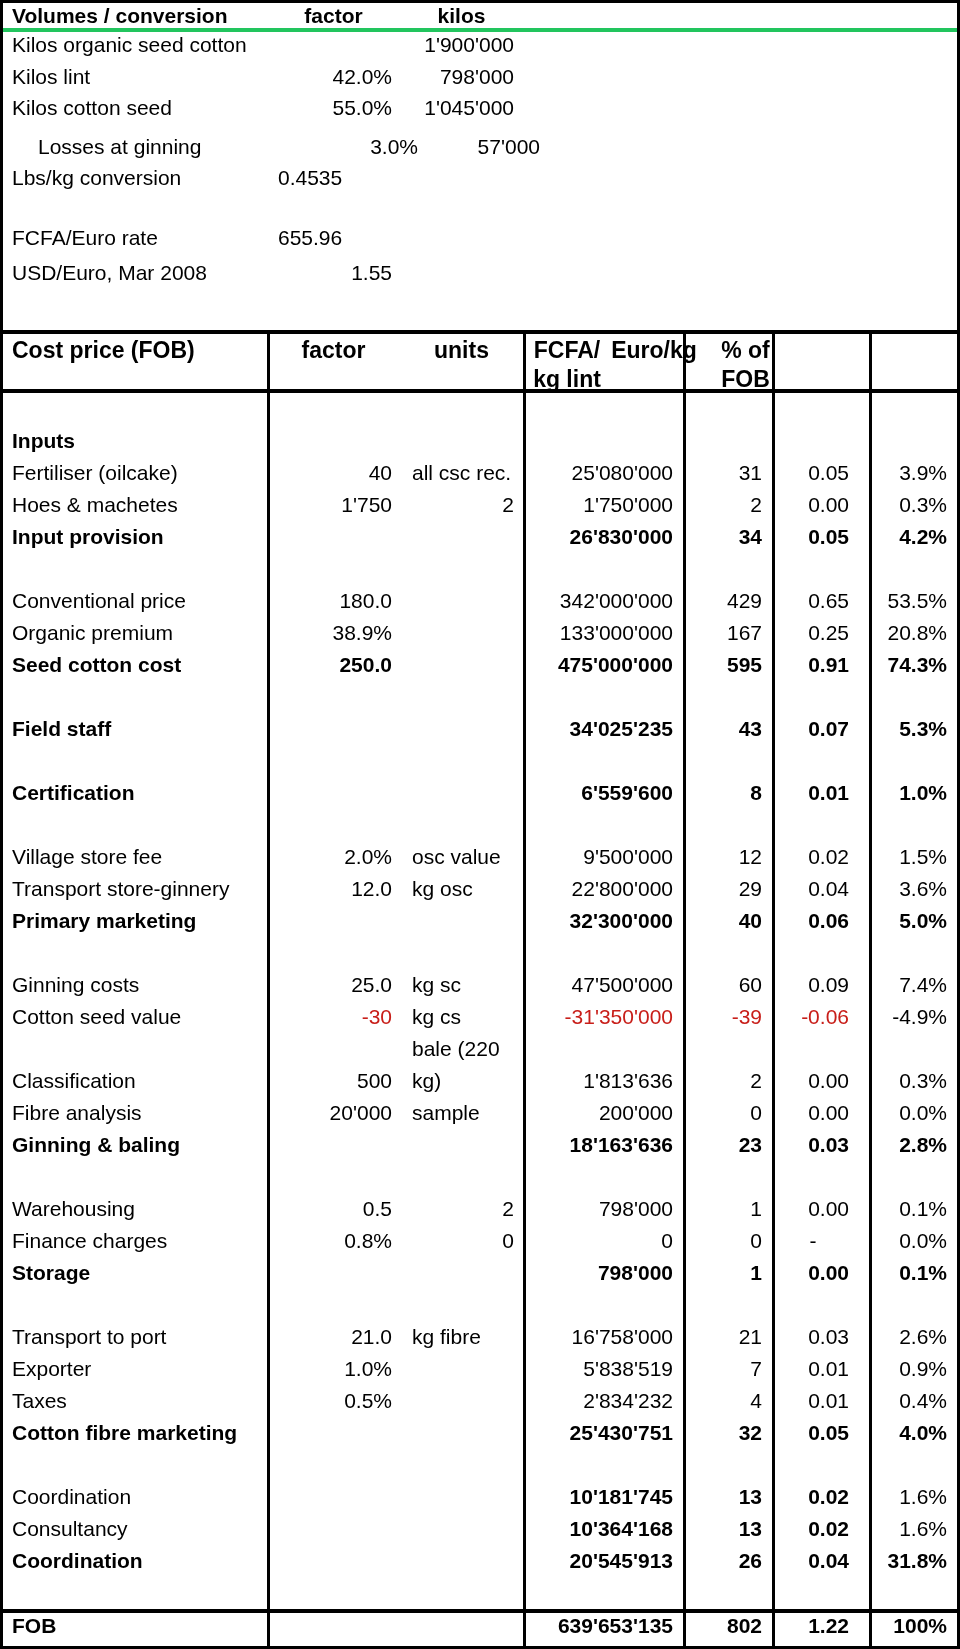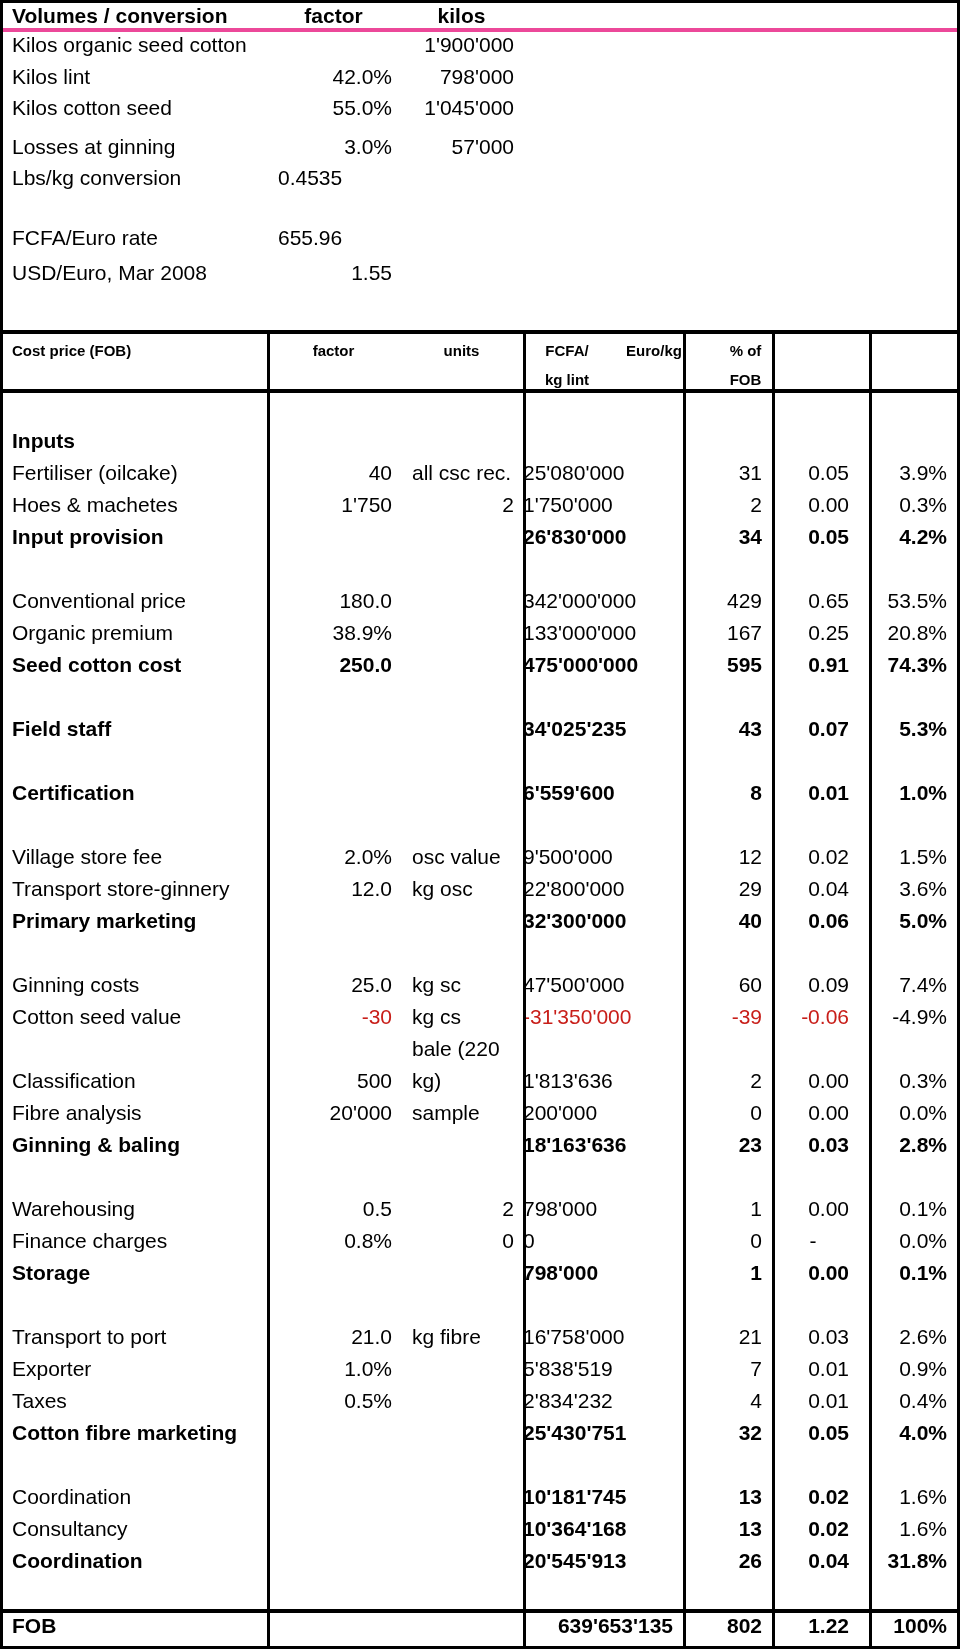--- a/index.html
+++ b/index.html
@@ -15,21 +15,21 @@
     height: 1649px;
     border: 3px solid #000;
     background: #fff;
     overflow: hidden;
   }
 
   
   .volumes { height: 327px; }
   .vheader {
     height: 29px;
-    border-bottom: 4px solid #ec4899;
+    border-bottom: 4px solid #22c55e;
     display: flex;
     align-items: center;
     font-weight: bold;
     font-size: 21px;
   }
   .vheader .hl { width: 264px; padding-left: 9px; }
   .vheader .hf { width: 133px; text-align: center; }
   .vheader .hk { width: 123px; text-align: center; }
   .vrows { padding-top: 1px; }
   .vrow {
@@ -59,21 +59,21 @@
   .vline.l2 { left: 520px; }
   .vline.l3 { left: 680px; }
   .vline.l4 { left: 769px; }
   .vline.l5 { left: 866px; }
 
   .cheader {
     height: 59px;
     border-bottom: 4px solid #000;
     display: flex;
     font-weight: bold;
-    font-size: 15px;
+    font-size: 23px;
     line-height: 29px;
     padding-top: 2px;
   }
   .cheader .hline { display: block; }
   .col-label { width: 264px; padding-left: 9px; }
   .col-factor { width: 133px; }
   .col-units { width: 123px; }
   .col-total { width: 161px; }
   .col-kg { width: 88px; }
   .col-euro { width: 86px; }
@@ -85,21 +85,21 @@
   .crow {
     height: 32px;
     display: flex;
     align-items: center;
     font-size: 21px;
   }
   .crow .col-label { white-space: nowrap; }
   .crow .col-factor { text-align: right; padding-right: 8px; }
   .crow .col-units { padding-left: 12px; white-space: nowrap; }
   .crow .col-units.num { text-align: right; padding-right: 9px; padding-left: 0; }
-  .crow .col-total { padding-right: 11px; }
+  .crow .col-total { text-align: right; padding-right: 11px; }
   .crow .col-kg { text-align: right; padding-right: 10px; }
   .crow .col-euro { text-align: right; padding-right: 9px; }
   .crow .col-euro.center { text-align: center; padding-right: 4px; }
   .crow .col-pct { text-align: right; padding-right: 8px; }
 
   .bold, .crow.bold-all > div { font-weight: bold; }
   .neg { color: var(--neg-color, #c81e19); }
 
   .cfooter {
     height: 29px;
@@ -137,21 +137,21 @@
     <div class="vf">42.0%</div>
     <div class="vk">798'000</div>
   </div>
 
   <div class="vrow">
     <div class="vl">Kilos cotton seed</div>
     <div class="vf">55.0%</div>
     <div class="vk">1'045'000</div>
   </div>
 
-  <div class="vrow" style="margin-top: 7px;">
+  <div class="vrow" style="margin-top: 7px; padding-left: 26px;">
     <div class="vl">Losses at ginning</div>
     <div class="vf">3.0%</div>
     <div class="vk">57'000</div>
   </div>
 
   <div class="vrow" style="">
     <div class="vl">Lbs/kg conversion</div>
     <div class="vf left">0.4535</div>
     <div class="vk"></div>
   </div>

